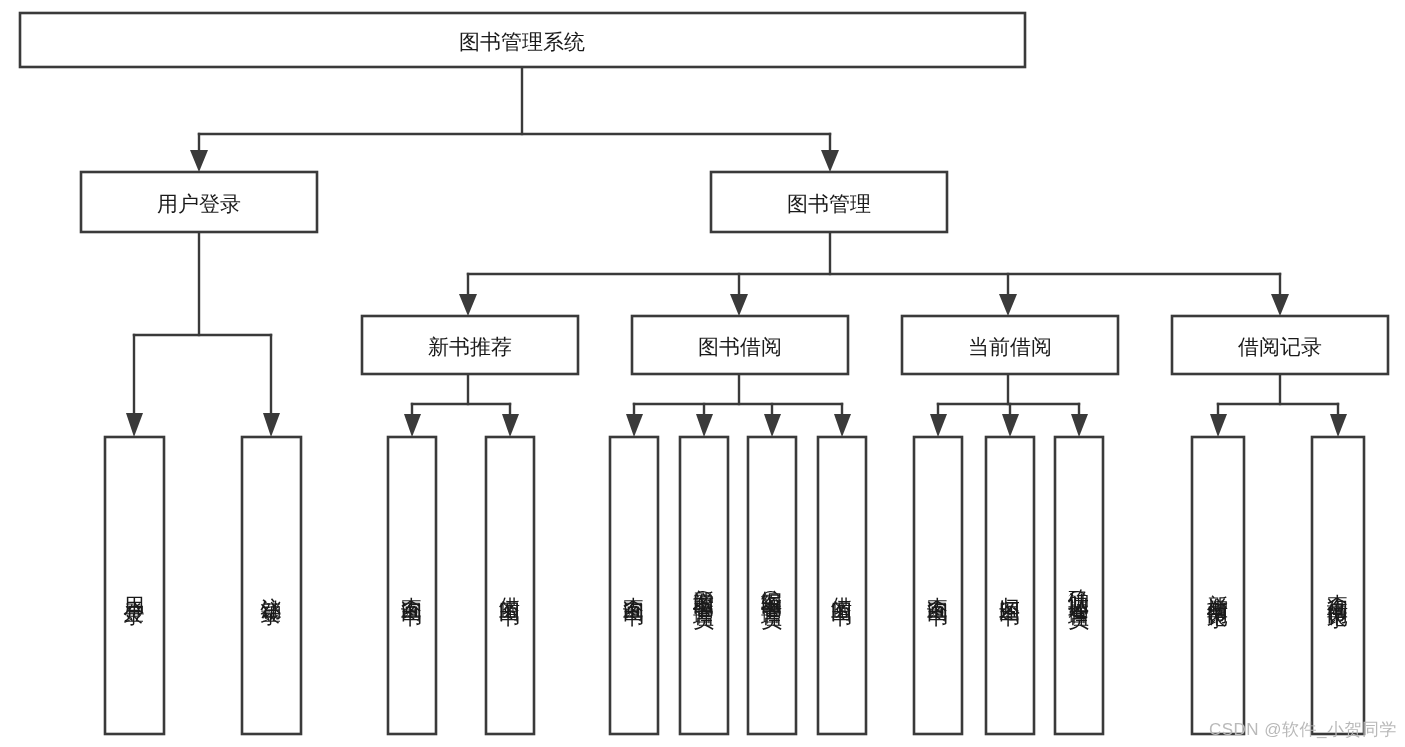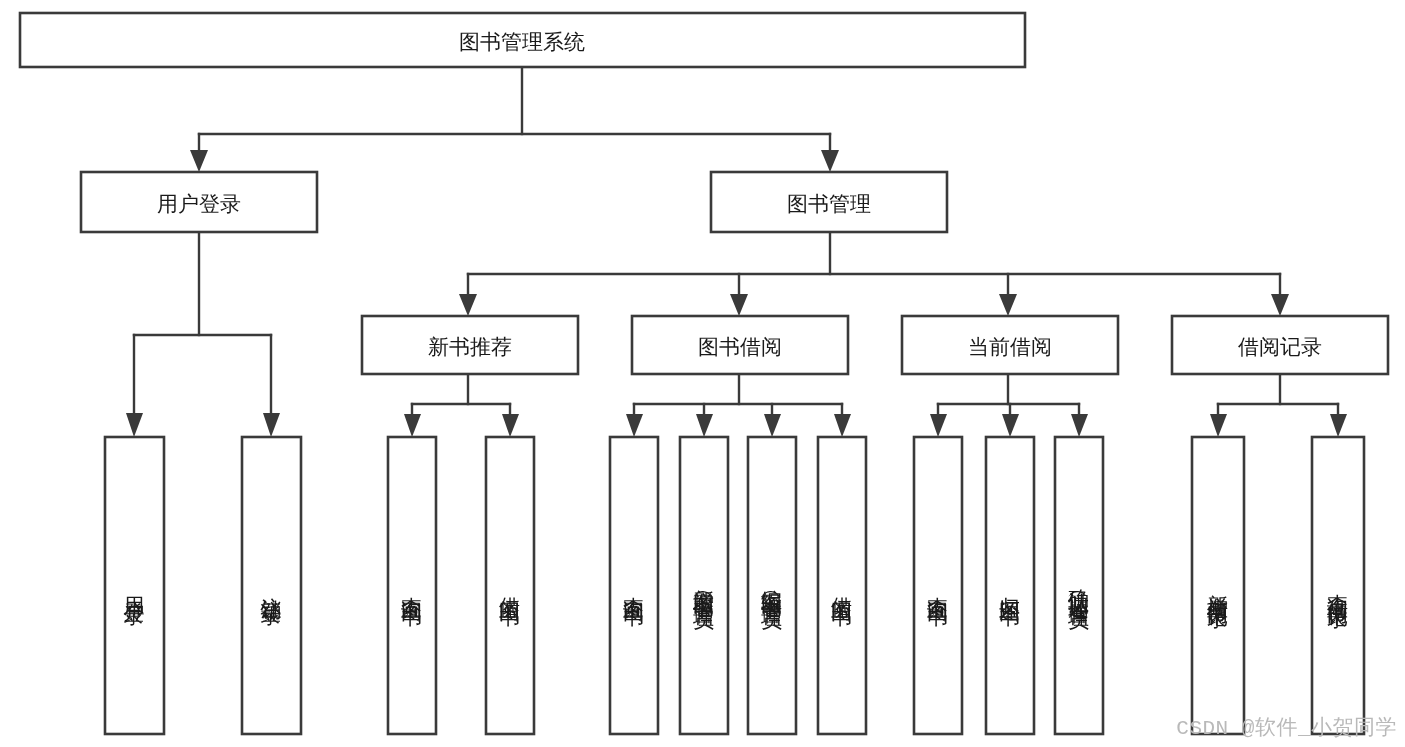--- a/index.html
+++ b/index.html
@@ -66,22 +66,22 @@
     font-size: 21px;
     line-height: 1;
     letter-spacing: 3px;
     color: #1a1a1a;
     white-space: nowrap;
   }
   .watermark {
     position: absolute;
     right: 8px;
     bottom: 6px;
-    font-family: Liberation Mono, monospace;
-    font-size: 21px;
+    font-family: Liberation Sans, sans-serif;
+    font-size: 17px;
     color: #b9b9b9;
     white-space: nowrap;
     letter-spacing: 0.5px;
   }
 </style>
 </head>
 <body>
 
 <div id="diagram-root">
 

